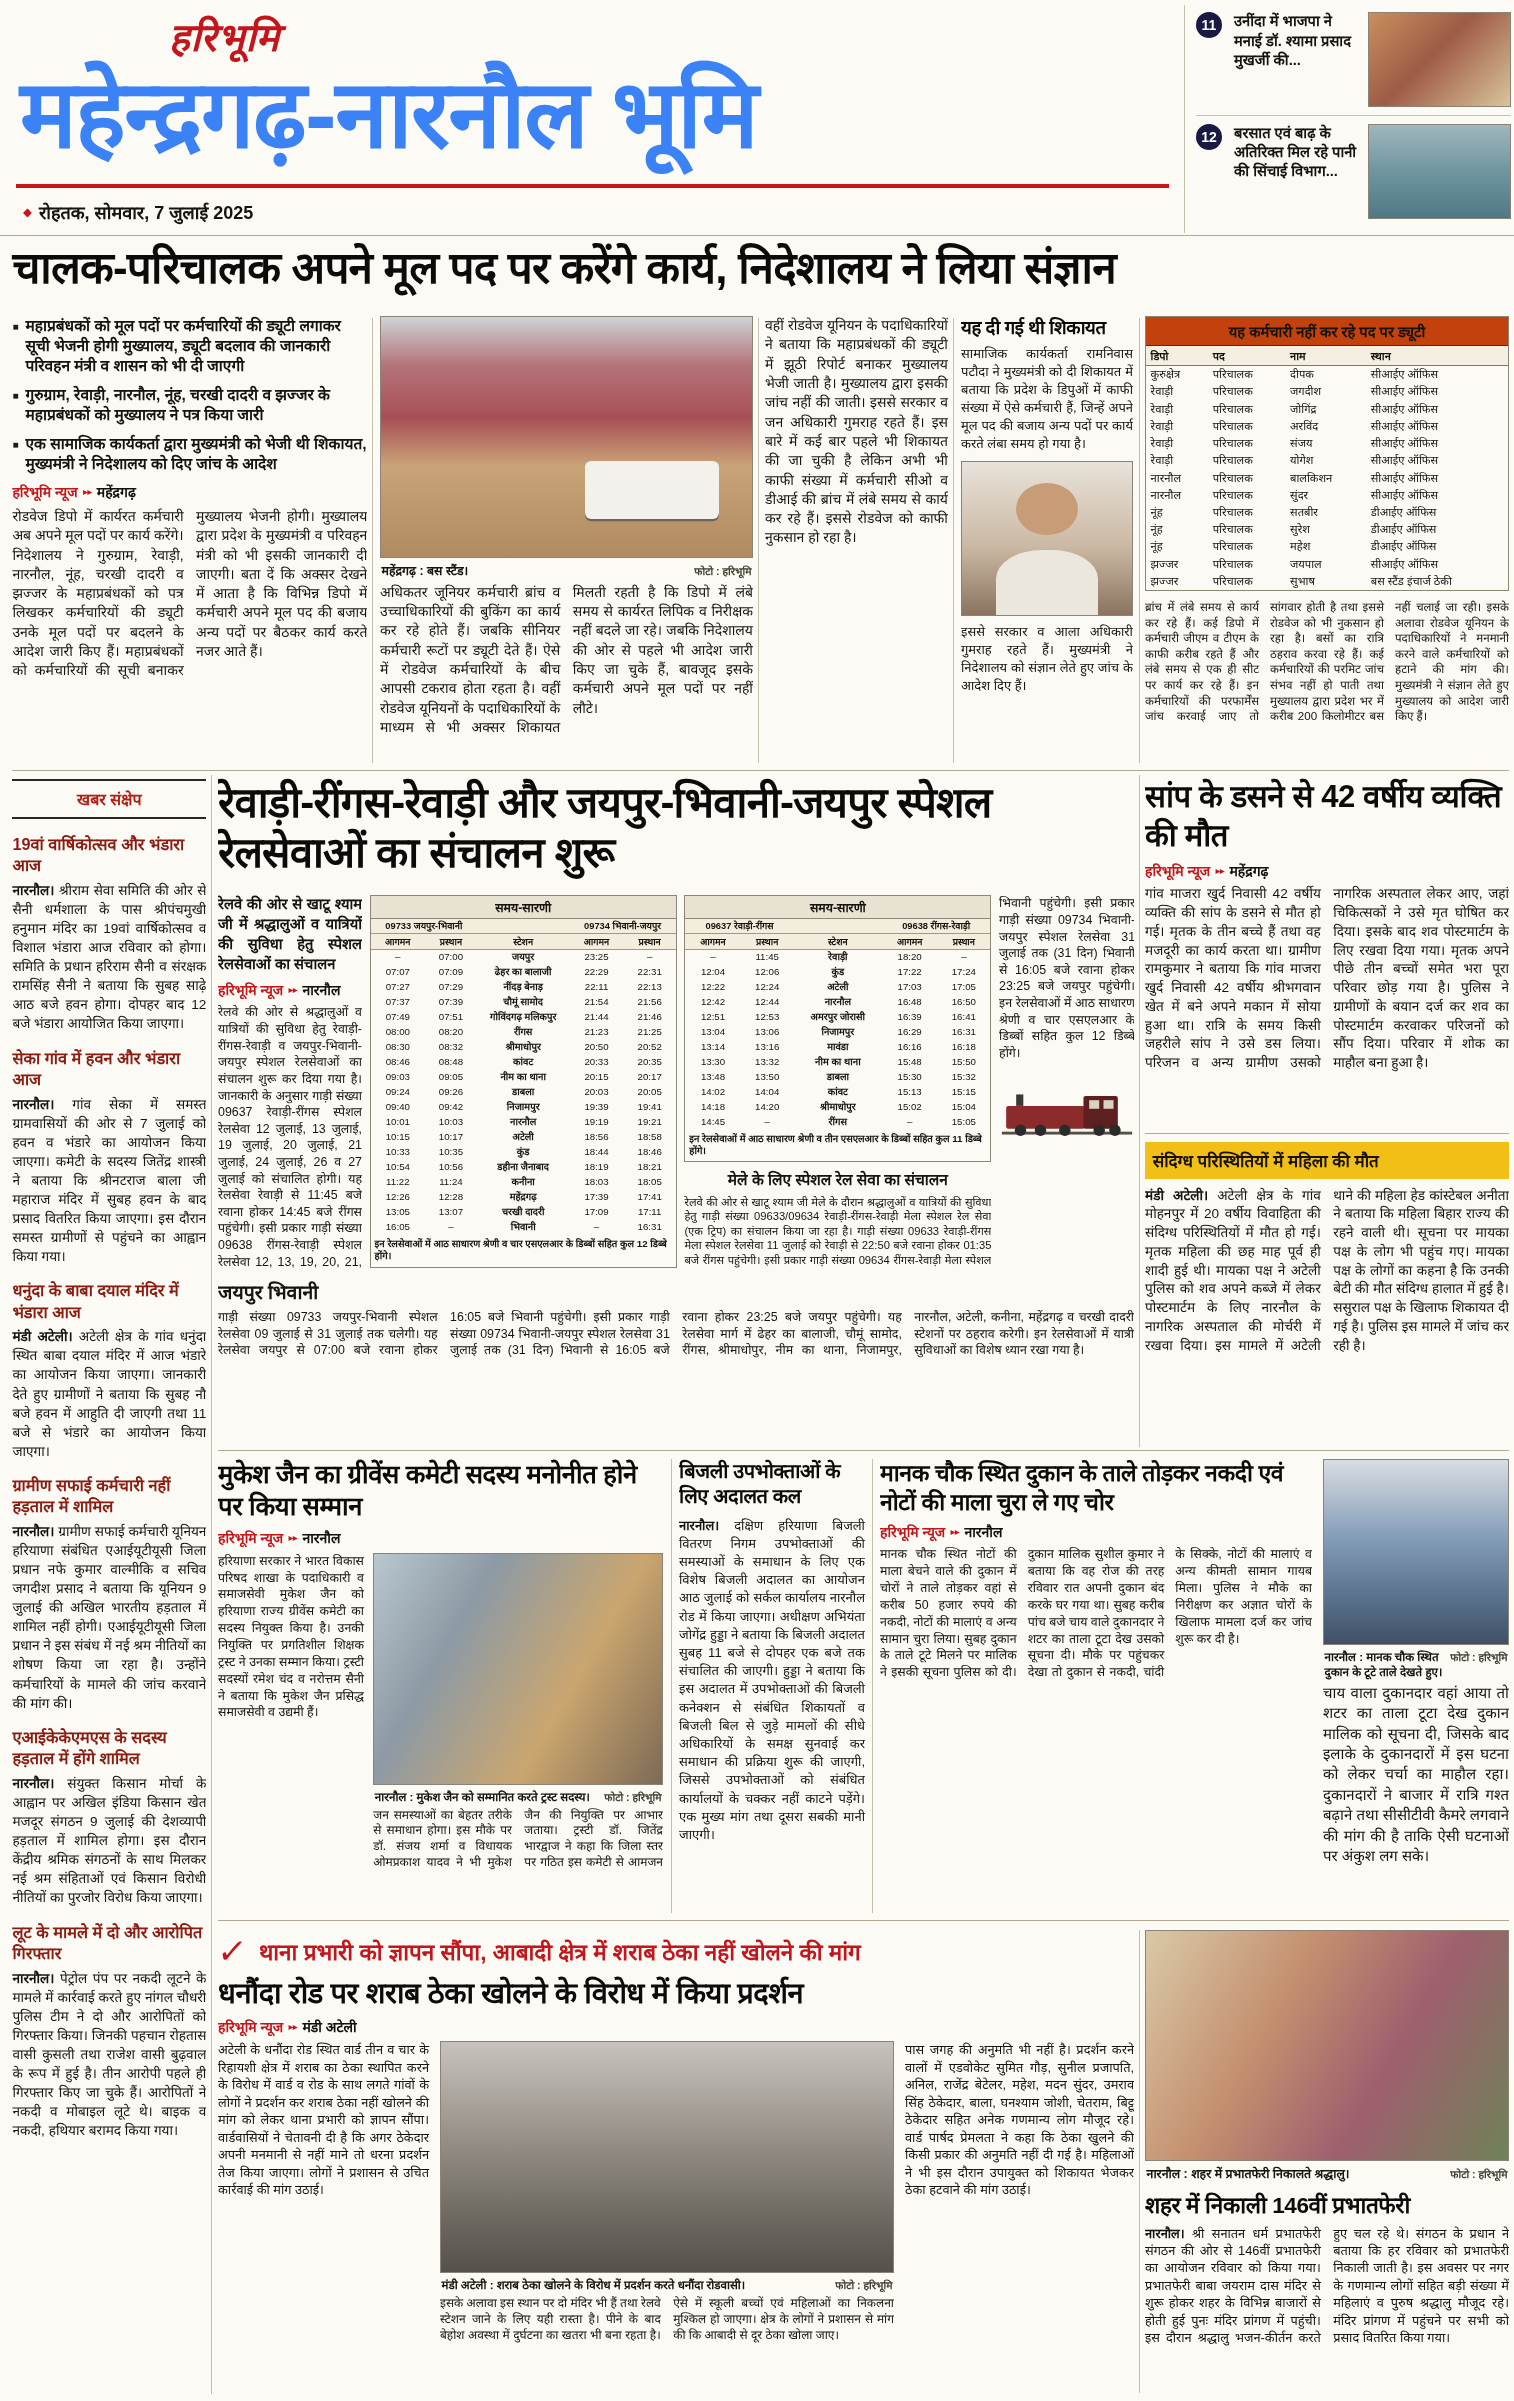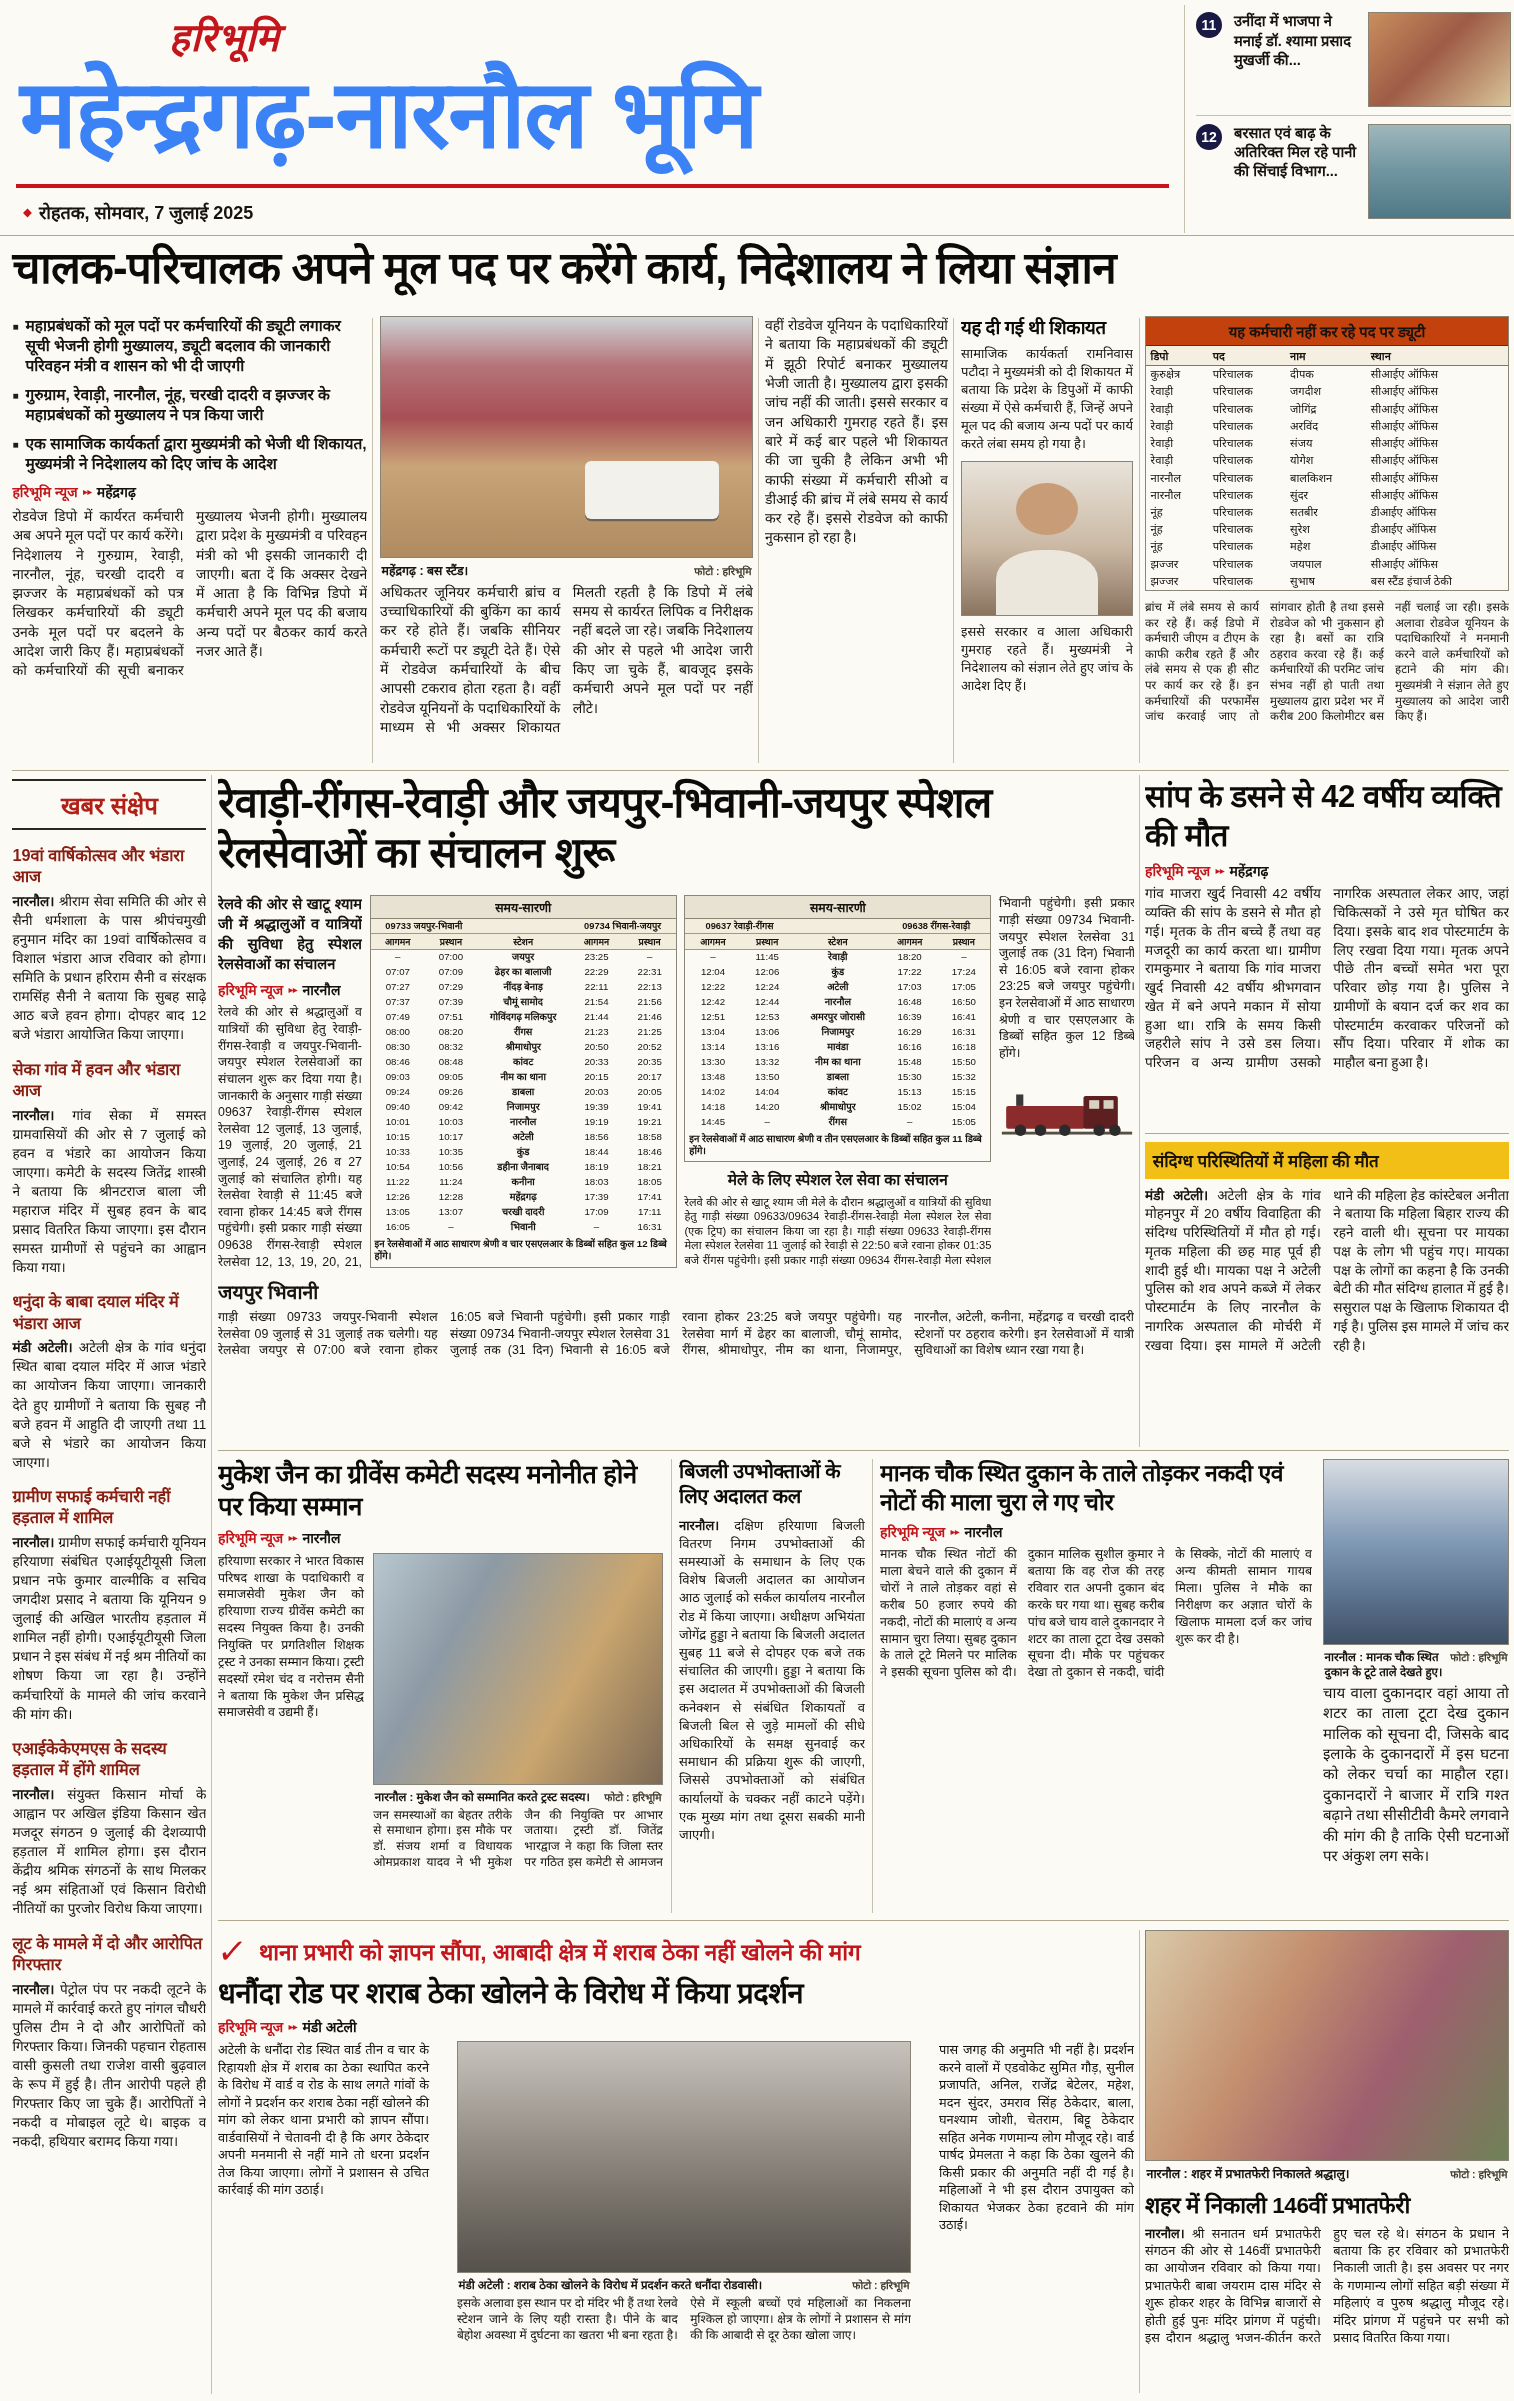--- a/index.html
+++ b/index.html
@@ -50,21 +50,21 @@
 #lead-head{left:12.4px;top:243px;width:1492px;font-size:44px;font-weight:800;letter-spacing:-0.8px;line-height:1.15;color:#0c0b09}
 .bullet{display:flex;gap:7px;font-size:15.5px;font-weight:700;line-height:1.3;margin-bottom:8.5px}
 .bullet .bm{color:#211d15;font-size:10px;padding-top:3.9px}
 
 .duty-box{border:0.8px solid #8c8677}
 .duty-title{font-size:14.7px;font-weight:800;text-align:center;padding:3.9px 1.5px;border-bottom:1.5px solid #3a362c;background:#c2410c}
 .duty{width:100%;border-collapse:collapse;font-size:11.2px}
 .duty th{text-align:left;padding:2.3px 4.6px;border-bottom:0.8px solid #777;font-size:11px;background:#f4efe0}
 .duty td{padding:1.9px 4.6px;line-height:1.2}
 
-.kb-title{color:#b02016;font-weight:800;font-size:24px;text-align:center;padding:7px 0;border-top:2.3px solid #2b281f;border-bottom:2.3px solid #2b281f}
+.kb-title{color:#b02016;font-weight:800;font-size:16px;text-align:center;padding:7px 0;border-top:2.3px solid #2b281f;border-bottom:2.3px solid #2b281f}
 .kb-item{margin-top:14.7px}
 .kb-item h3{font-size:16.3px;line-height:1.3;color:#8a1d12;margin-bottom:4.6px;font-weight:800}
 .kb-item p{font-size:13.6px;line-height:1.4;text-align:justify}
 .kb-item b{font-weight:800}
 
 #rail{display:flex;flex-direction:column;gap:9.3px}
 #rail-head{font-size:42px;font-weight:800;line-height:1.2;letter-spacing:-0.8px;height:108px;overflow:hidden}
 #rail-grid{display:grid;grid-template-columns:144px 307px 307px 136px;gap:7.7px;height:373px;overflow:hidden}
 .standfirst{font-size:14.7px;font-weight:800;line-height:1.35}
 .tt-box{border:0.8px solid #8c8677}
@@ -718,21 +718,21 @@
     <div id="banner">
       <span class="chk">✓</span>
       <span class="btxt">थाना प्रभारी को ज्ञापन सौंपा, आबादी क्षेत्र में शराब ठेका नहीं खोलने की मांग</span>
     </div>
     <h2 class="story-head" style="font-size:29px;margin-top:3.1px">धनौंदा रोड पर शराब ठेका खोलने के विरोध में किया प्रदर्शन</h2>
     <div class="byline">
       <span class="by-agency">हरिभूमि न्यूज</span>
       <span class="by-arrows">▸▸</span>
       <span class="by-place">मंडी अटेली</span>
     </div>
-    <div style="display:grid;grid-template-columns:211px 454px 1fr;gap:28px;margin-top:3px;height:324px;overflow:hidden">
+    <div style="display:grid;grid-template-columns:211px 454px 1fr;gap:11px;margin-top:3px;height:324px;overflow:hidden">
       <p class="jt" style="font-size:12.8px;line-height:1.37">अटेली के धनौंदा रोड स्थित वार्ड तीन व चार के रिहायशी क्षेत्र में शराब का ठेका स्थापित करने के विरोध में वार्ड व रोड के साथ लगते गांवों के लोगों ने प्रदर्शन कर शराब ठेका नहीं खोलने की मांग को लेकर थाना प्रभारी को ज्ञापन सौंपा। वार्डवासियों ने चेतावनी दी है कि अगर ठेकेदार अपनी मनमानी से नहीं माने तो धरना प्रदर्शन तेज किया जाएगा। लोगों ने प्रशासन से उचित कार्रवाई की मांग उठाई।</p>
       <div>
         <div class="photo ph-protest" style="height:232px"></div>
         <div class="cap">
           <span class="c" style="font-size:11.6px">मंडी अटेली : शराब ठेका खोलने के विरोध में प्रदर्शन करते धनौंदा रोडवासी।</span>
           <span class="cr">फोटो : हरिभूमि</span>
         </div>
         <p class="jt cols2 of" style="font-size:12px;line-height:1.33;height:62px">इसके अलावा इस स्थान पर दो मंदिर भी हैं तथा रेलवे स्टेशन जाने के लिए यही रास्ता है। पीने के बाद बेहोश अवस्था में दुर्घटना का खतरा भी बना रहता है। ऐसे में स्कूली बच्चों एवं महिलाओं का निकलना मुश्किल हो जाएगा। क्षेत्र के लोगों ने प्रशासन से मांग की कि आबादी से दूर ठेका खोला जाए।</p>
       </div>
       <p class="jt" style="font-size:12.8px;line-height:1.37">पास जगह की अनुमति भी नहीं है। प्रदर्शन करने वालों में एडवोकेट सुमित गौड़, सुनील प्रजापति, अनिल, राजेंद्र बेटेलर, महेश, मदन सुंदर, उमराव सिंह ठेकेदार, बाला, घनश्याम जोशी, चेतराम, बिट्टू ठेकेदार सहित अनेक गणमान्य लोग मौजूद रहे। वार्ड पार्षद प्रेमलता ने कहा कि ठेका खुलने की किसी प्रकार की अनुमति नहीं दी गई है। महिलाओं ने भी इस दौरान उपायुक्त को शिकायत भेजकर ठेका हटवाने की मांग उठाई।</p>

